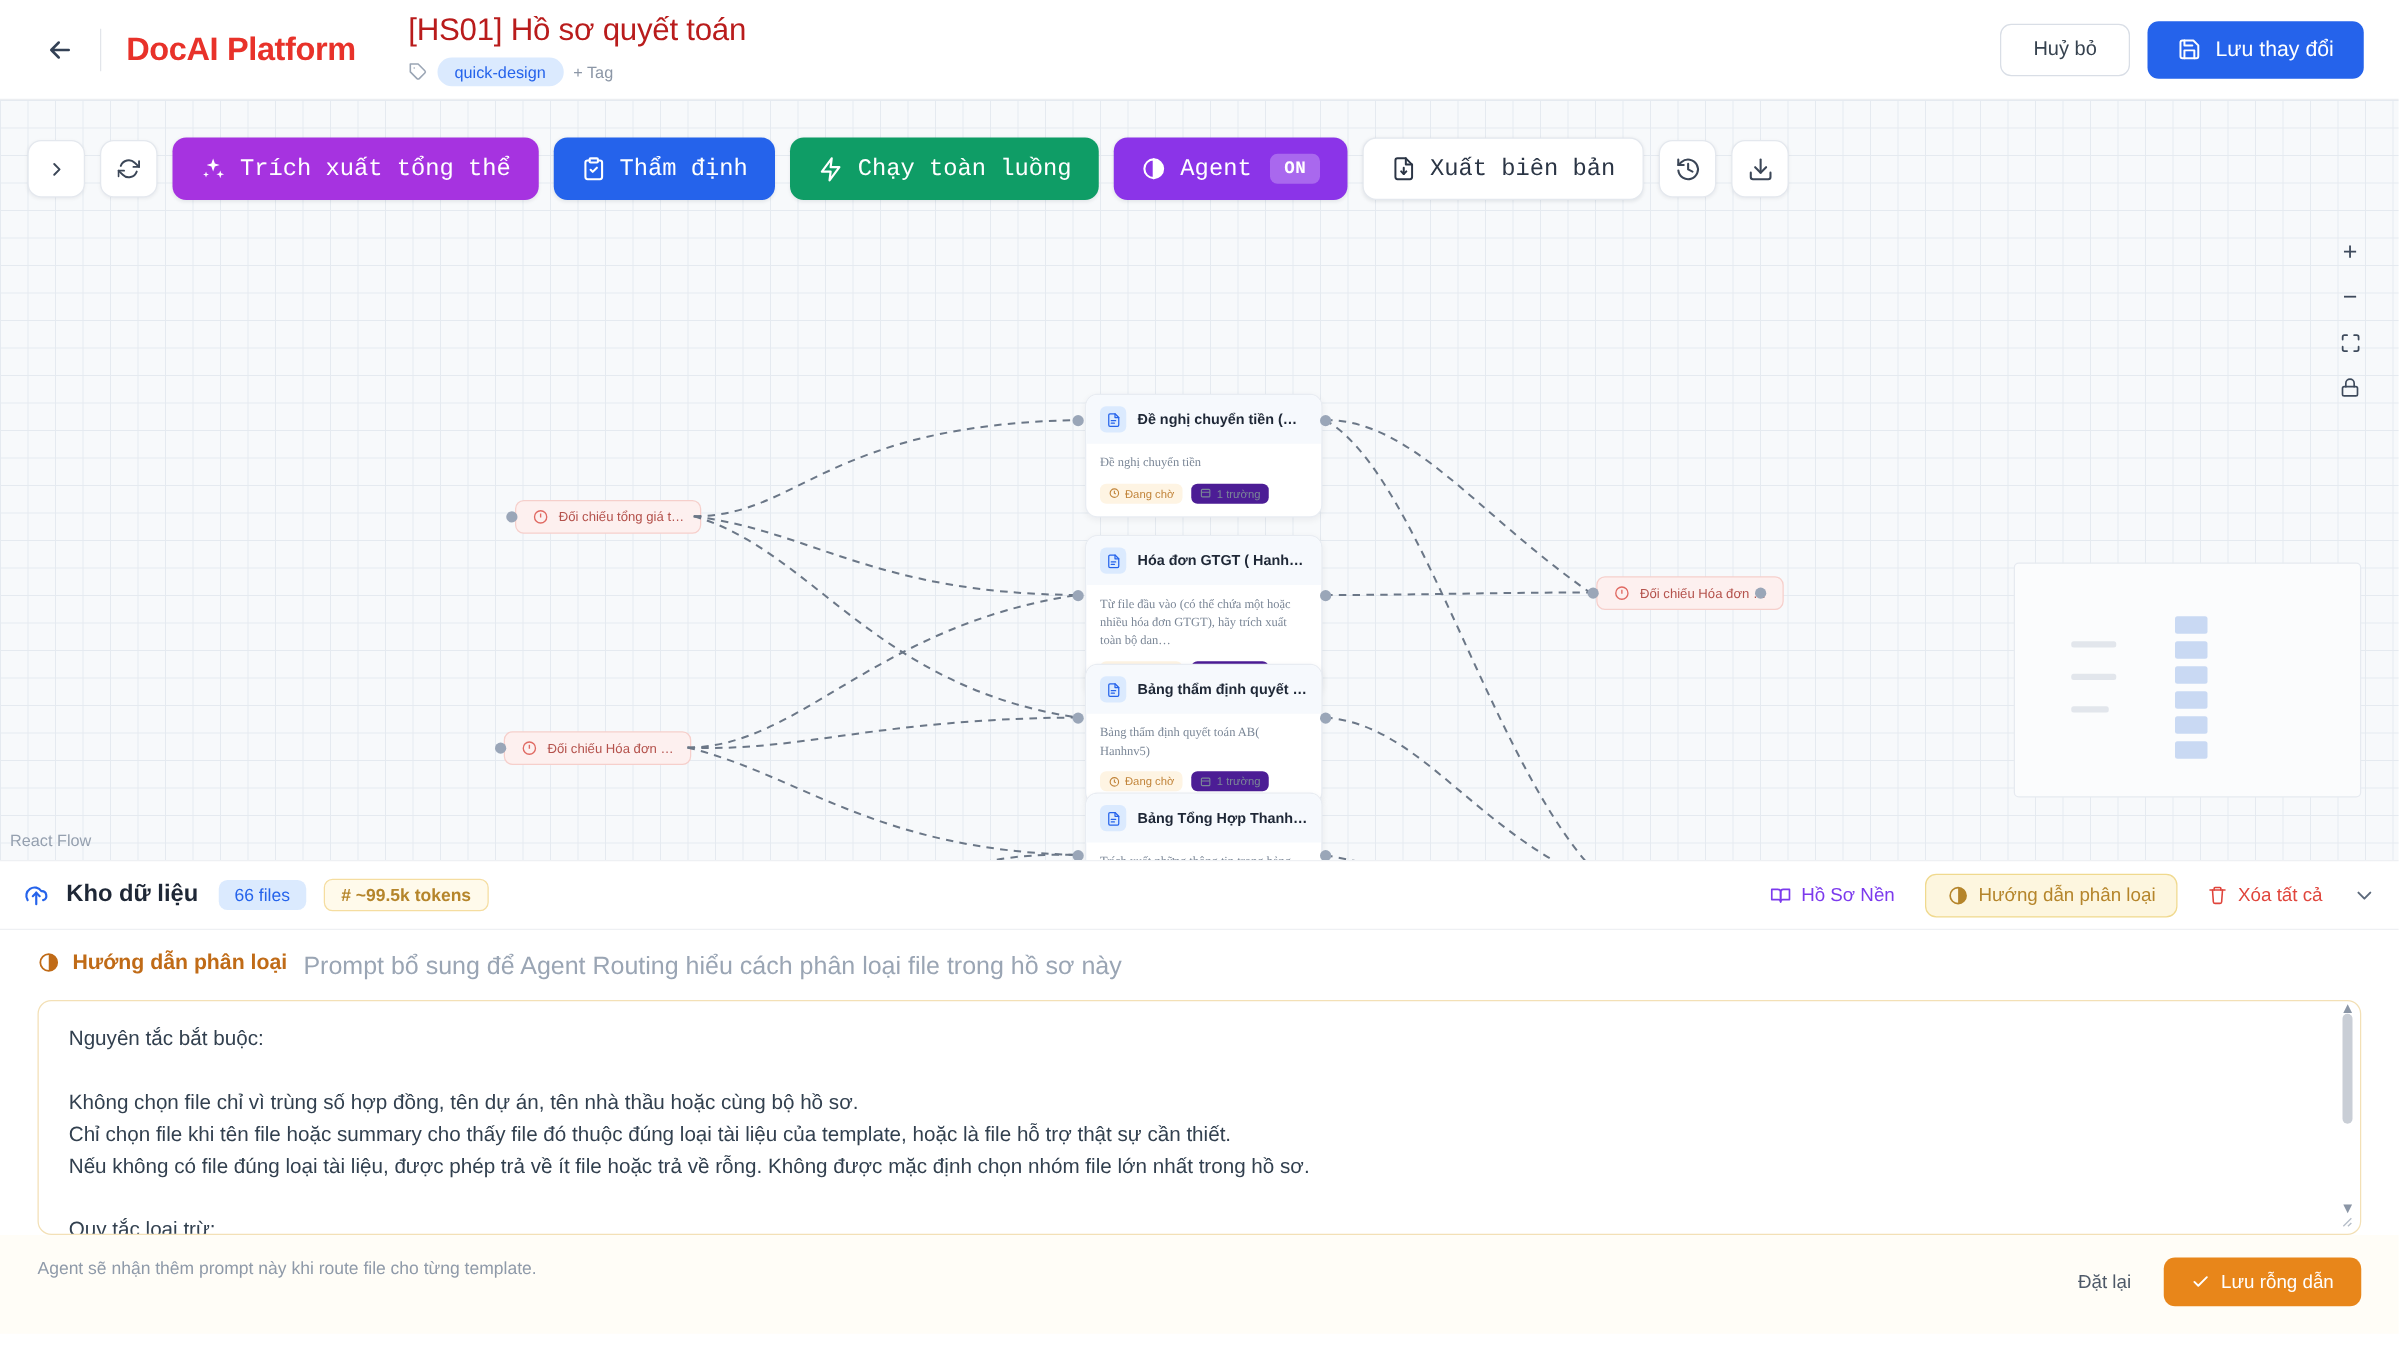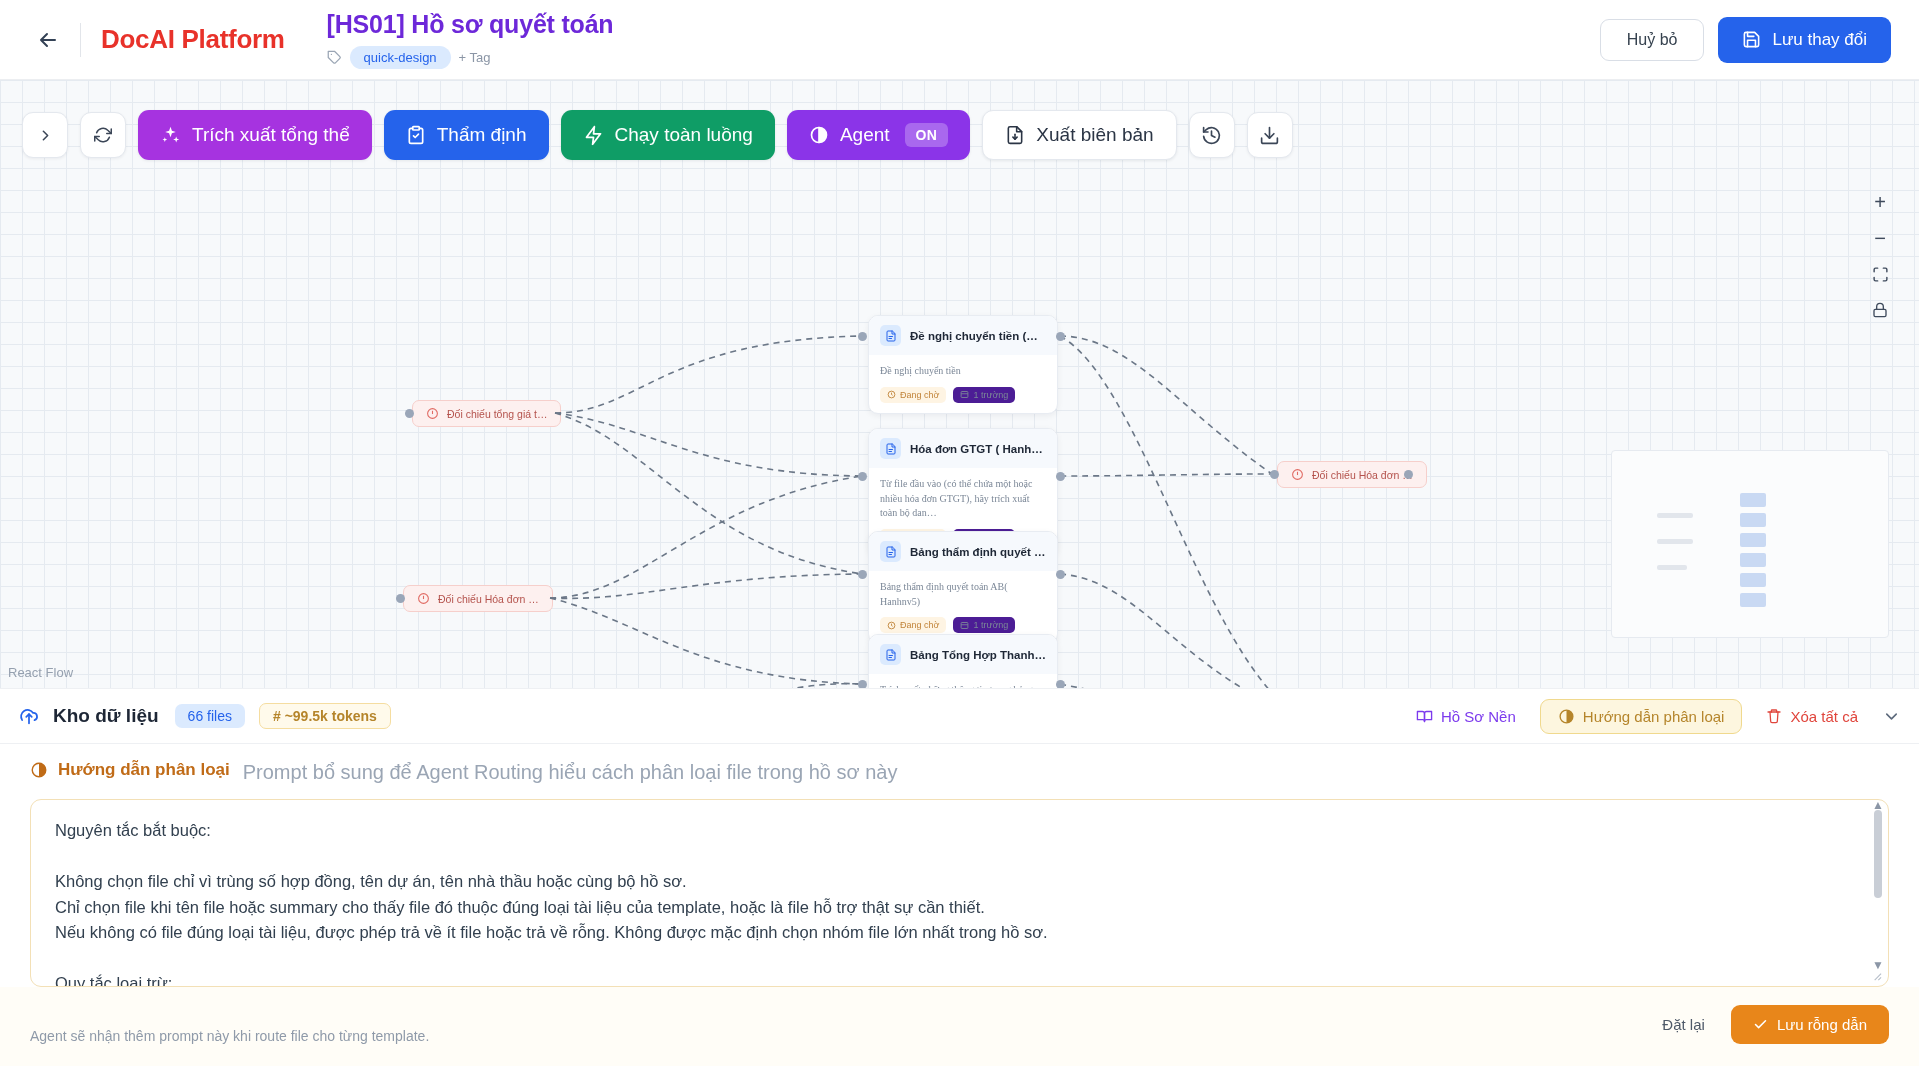--- a/index.html
+++ b/index.html
@@ -28,21 +28,21 @@
   }
   .header-divider {
     width: 1px; height: 34px; background: #e2e5ea; margin: 0 20px 0 12px;
   }
   .brand {
     font-size: 26px; font-weight: bold; color: #e8322a;
     letter-spacing: -0.3px; white-space: nowrap;
   }
   .title-block { margin-left: 42px; }
   .doc-title {
-    font-size: 25px; font-weight: bold; color: #6d28d9; letter-spacing: -0.2px;
+    font-size: 25px; font-weight: normal; color: #b91c1c; letter-spacing: -0.2px;
     line-height: 1.15;
   }
   .tag-row { display: flex; align-items: center; gap: 8px; margin-top: 7px; }
   .tag-icon { color: #9aa5b4; display: flex; align-items: center; }
   .tag-chip {
     background: #dbeafe; color: #2563eb; font-size: 13px;
     padding: 4px 14px; border-radius: 20px; white-space: nowrap;
   }
   .add-tag { color: #8b96a6; font-size: 13px; cursor: pointer; }
 
@@ -76,21 +76,21 @@
     display: flex; align-items: center; gap: 12px; z-index: 20;
   }
   .sq-btn {
     width: 46px; height: 46px; background: #fff; border: 1px solid #e4e8ee;
     border-radius: 11px; display: flex; align-items: center; justify-content: center;
     color: #3b4657; cursor: pointer; box-shadow: 0 1px 3px rgba(16,24,40,.06);
   }
   .pill {
     height: 50px; border-radius: 11px; display: flex; align-items: center;
     gap: 11px; padding: 0 22px; font-size: 19px; color: #fff;
-    cursor: pointer; border: none; font-family: Liberation Sans, sans-serif; white-space: nowrap;
+    cursor: pointer; border: none; font-family: Liberation Mono, monospace; white-space: nowrap;
     box-shadow: 0 1px 3px rgba(16,24,40,.08);
   }
   .pill.purple { background: #a633e0; }
   .pill.blue   { background: #2563eb; }
   .pill.green  { background: #0f9d66; }
   .pill.violet { background: #8b34e8; }
   .pill.white  { background: #fff; color: #2b3545; border: 1px solid #e4e8ee; }
   .on-badge {
     background: rgba(255,255,255,.26); font-size: 14px; font-weight: bold;
     padding: 4px 11px; border-radius: 6px; margin-left: 4px; letter-spacing: .4px;
@@ -216,21 +216,21 @@
   }
   .scroll-arrow {
     position: absolute; right: 4px; color: #8b96a6; font-size: 12px;
   }
   .resize-grip {
     position: absolute; right: 6px; bottom: 5px; width: 11px; height: 11px;
     color: #b6bec9;
   }
 
   .guide-footer {
-    display: flex; align-items: flex-end; padding: 18px 30px 22px;
+    display: flex; align-items: flex-start; padding: 18px 30px 22px;
     background: #fffdf7;
   }
   .guide-note { font-size: 14px; color: #8f9aa9; }
   .guide-btns { margin-left: auto; display: flex; align-items: center; gap: 26px; }
   .btn-reset {
     background: none; border: none; font-size: 15px; color: #4e5968;
     cursor: pointer; font-family: inherit;
   }
   .btn-save-guide {
     background: #e8861a; border: none; color: #fff; font-size: 15px;

